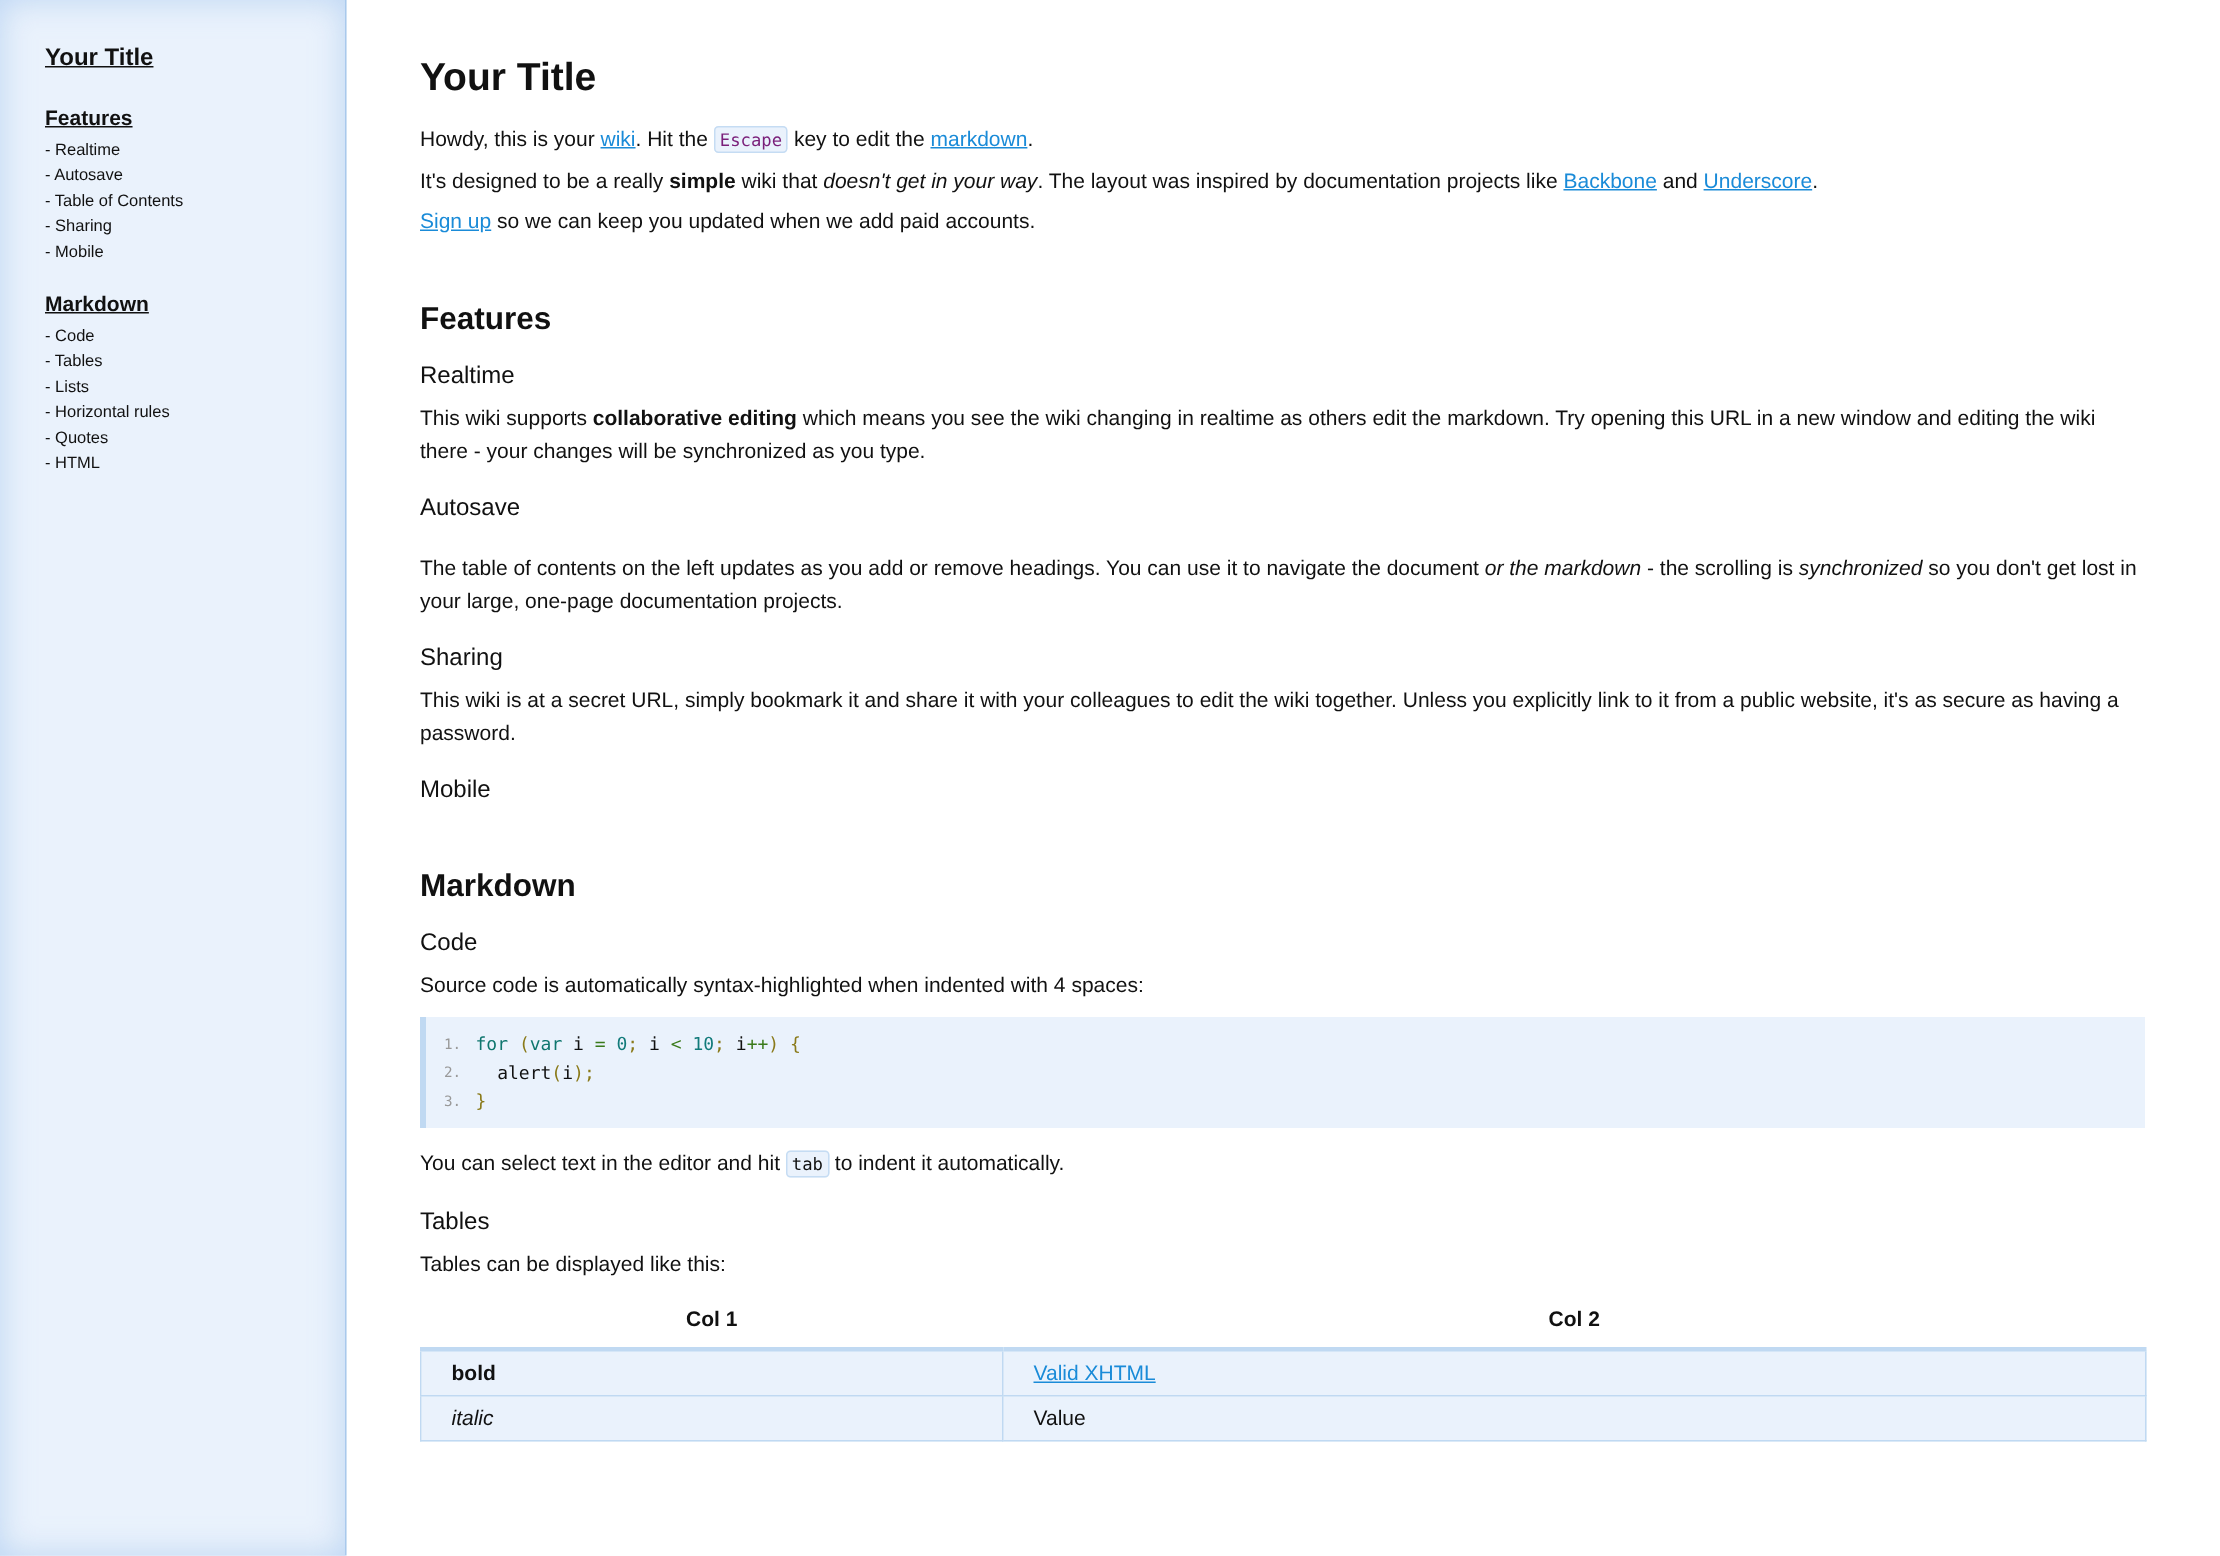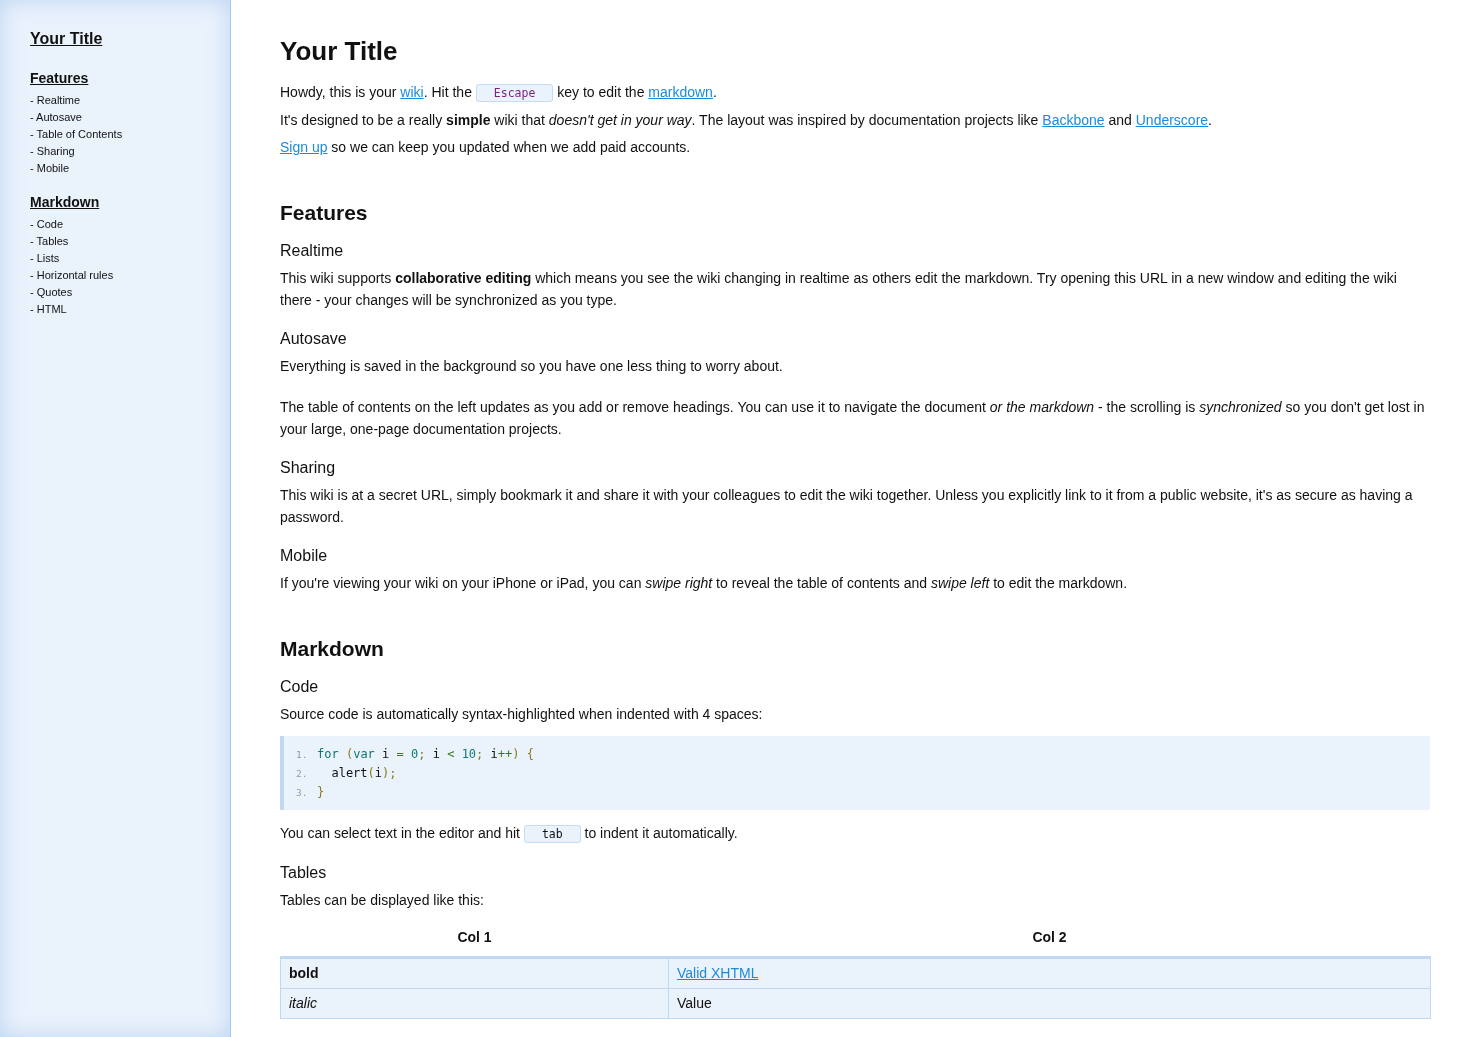--- a/index.html
+++ b/index.html
@@ -36,21 +36,21 @@
   #main {
     position: absolute; left: 280px; top: 0; width: 1150px;
     font-size: 14px; line-height: 22px;
   }
   h1.page-title { font-size: 26px; font-weight: bold; margin: 36px 0 15px 0; line-height: 30px; }
   p { margin: 0 0 5px 0; }
   a.link { color: #1a8bd8; }
   code.inline {
     font-family: "DejaVu Sans Mono", monospace; font-size: 11.5px;
     background: #eaf2fc; border: 1px solid #c5dcf3; border-radius: 3px;
-    padding: 1px 17px; color: #111;
+    padding: 1px 3px; color: #111;
   }
   code.inline.purple { color: #7a1f7a; }
   h2.section { font-size: 21px; font-weight: bold; margin: 43px 0 17px 0; line-height: 24px; }
   h3.sub { font-size: 16px; font-weight: normal; margin: 0 0 7px 0; line-height: 18px; }
   .block { margin-bottom: 19px; }
 
   
   .codeblock {
     background: #eaf2fc; border-left: 4px solid #c0d9f2;
     margin: 11px 0 12px 0; padding: 9px 0 8px 12px;
@@ -65,21 +65,21 @@
   .pn { color: #8a7a1a; }
 
   
   table.md { border-collapse: collapse; width: 1151px; margin-top: 8px; }
   table.md th {
     text-align: center; font-weight: bold; font-size: 14px;
     padding: 7px 8px 8px 8px; border-bottom: 3px solid #c0d9f2;
   }
   table.md td {
     background: #eaf2fc; border: 1px solid #c0d9f2;
-    padding: 5px 8px 5px 8px; font-size: 14px; line-height: 19px;
+    padding: 5px 8px 5px 20px; font-size: 14px; line-height: 19px;
   }
 </style>
 </head>
 <body>
 
 <nav id="sidebar">
   <a href="#" class="toc-title">Your Title</a>
 
   <a href="#" class="toc-section">Features</a>
   <ul class="toc-list">
@@ -112,35 +112,33 @@
 
   <h2 class="section">Features</h2>
 
   <div class="block">
     <h3 class="sub">Realtime</h3>
     <p><span>This wiki supports </span><b>collaborative editing</b><span> which means you see the wiki changing in realtime as others edit the markdown. Try opening this URL in a new window and editing the wiki there - your changes will be synchronized as you type.</span></p>
   </div>
 
   <div class="block">
     <h3 class="sub">Autosave</h3>
-    <p>Everything is saved in the background so you have one less thing to worry about.</p>
   </div>
 
   <div class="block">
     <p><span>The table of contents on the left updates as you add or remove headings. You can use it to navigate the document </span><i>or the markdown</i><span> - the scrolling is </span><i>synchronized</i><span> so you don't get lost in your large, one-page documentation projects.</span></p>
   </div>
 
   <div class="block">
     <h3 class="sub">Sharing</h3>
     <p>This wiki is at a secret URL, simply bookmark it and share it with your colleagues to edit the wiki together. Unless you explicitly link to it from a public website, it's as secure as having a password.</p>
   </div>
 
   <div class="block" style="margin-bottom:0">
     <h3 class="sub">Mobile</h3>
-    <p><span>If you're viewing your wiki on your iPhone or iPad, you can </span><i>swipe right</i><span> to reveal the table of contents and </span><i>swipe left</i><span> to edit the markdown.</span></p>
   </div>
 
   <h2 class="section">Markdown</h2>
 
   <div class="block">
     <h3 class="sub">Code</h3>
     <p>Source code is automatically syntax-highlighted when indented with 4 spaces:</p>
     <div class="codeblock" id="codeblock">
         <div class="codeline">
           <span class="lineno">1.</span>

